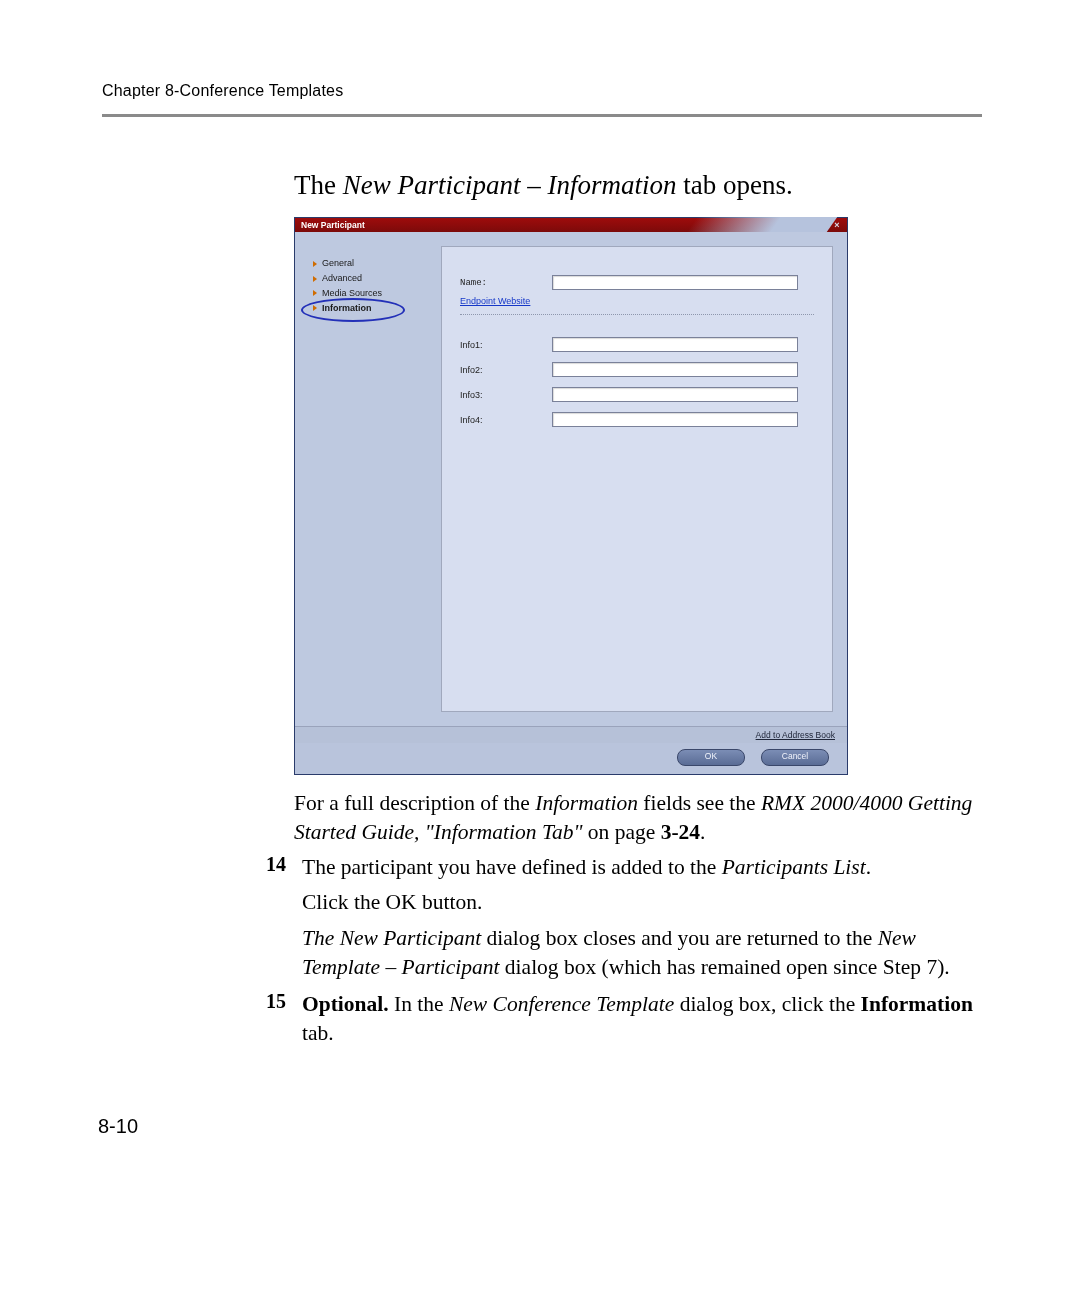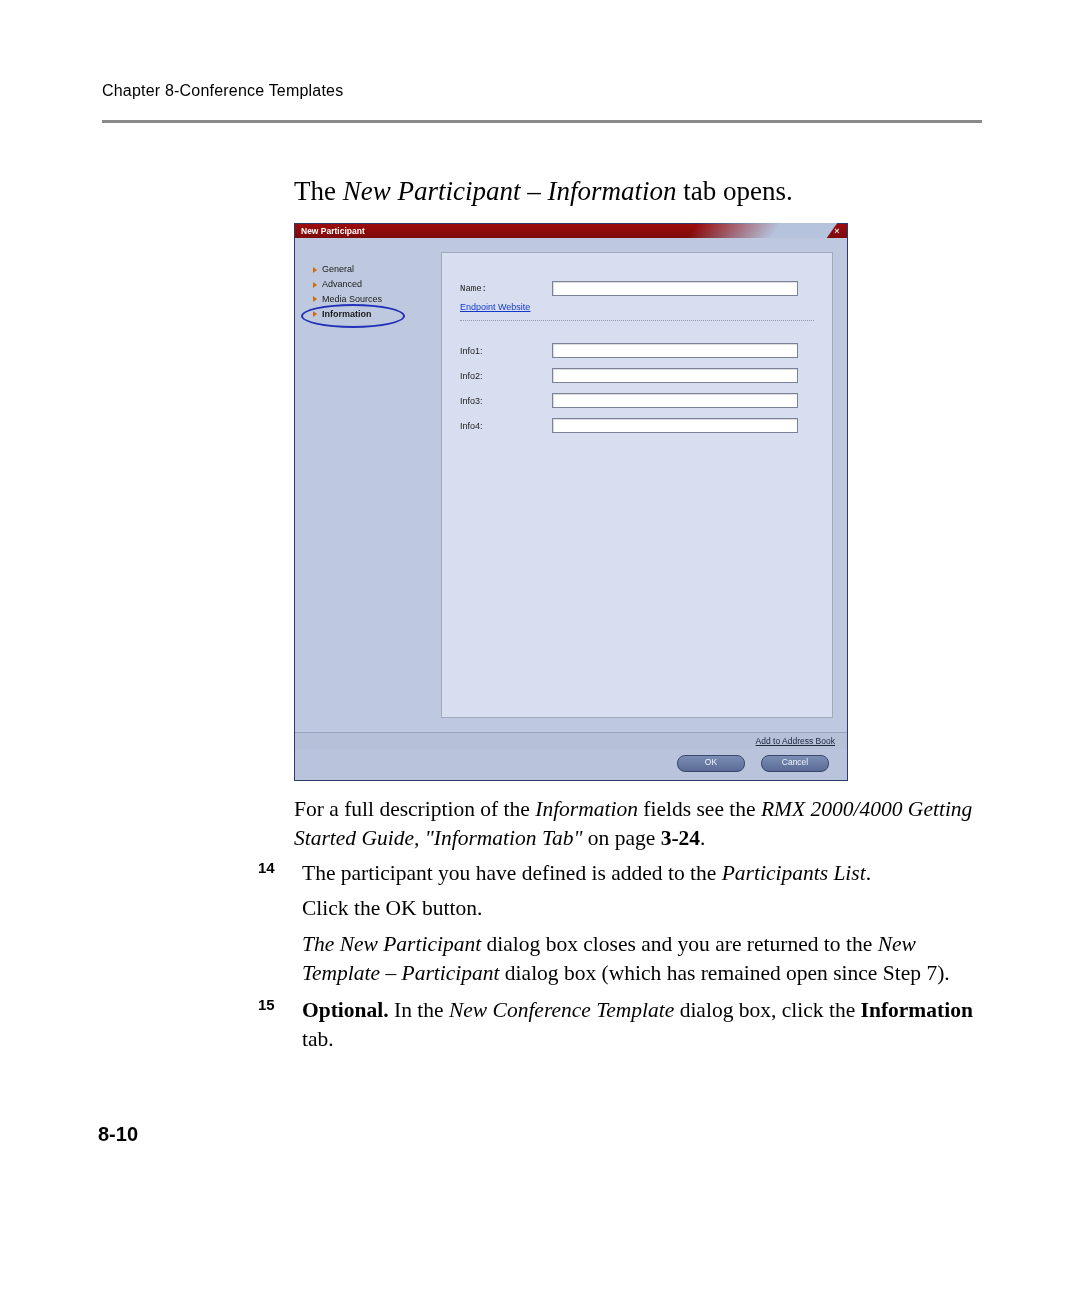--- a/index.html
+++ b/index.html
@@ -16,21 +16,21 @@
     width: 1080px;
     height: 1306px;
     box-sizing: border-box;
     padding: 82px 98px 0 98px;
   }
   .chapter-header {
     font-family: Arial, Helvetica, sans-serif;
     font-size: 16px;
     font-weight: 300;
     color: #000;
-    margin: 0 0 20px 4px;
+    margin: 0 0 14px 4px;
     letter-spacing: 0.2px;
   }
   .rule {
     border-top: 3px solid #8a8a8a;
     margin: 0 0 50px 4px;
   }
   .body-col {
     margin-left: 196px;
     width: 680px;
   }
@@ -232,36 +232,36 @@
 
   .numrow {
     display: flex;
     align-items: flex-start;
     margin-top: 2px;
   }
   .numrow .num {
     width: 36px;
     flex: 0 0 36px;
     margin-left: -36px;
-    font-family: Liberation Sans, sans-serif;
+    font-family: Liberation Serif, serif;
     font-weight: bold;
-    font-size: 15px;
-    text-align: left;
+    font-size: 20px;
+    text-align: center;
     padding-right: 8px;
   }
   .numrow .txt {
     flex: 1 1 auto;
   }
 
   .page-number {
     position: absolute;
     left: 98px;
-    bottom: 160px;
+    bottom: 168px;
     font-family: Arial, Helvetica, sans-serif;
-    font-weight: bold;
+    font-weight: normal;
     font-size: 20px;
     color: #000;
     text-align: center;
   }
 </style>
 </head>
 <body>
 
 <div class="page">
   <div class="chapter-header">Chapter 8-Conference Templates</div>

